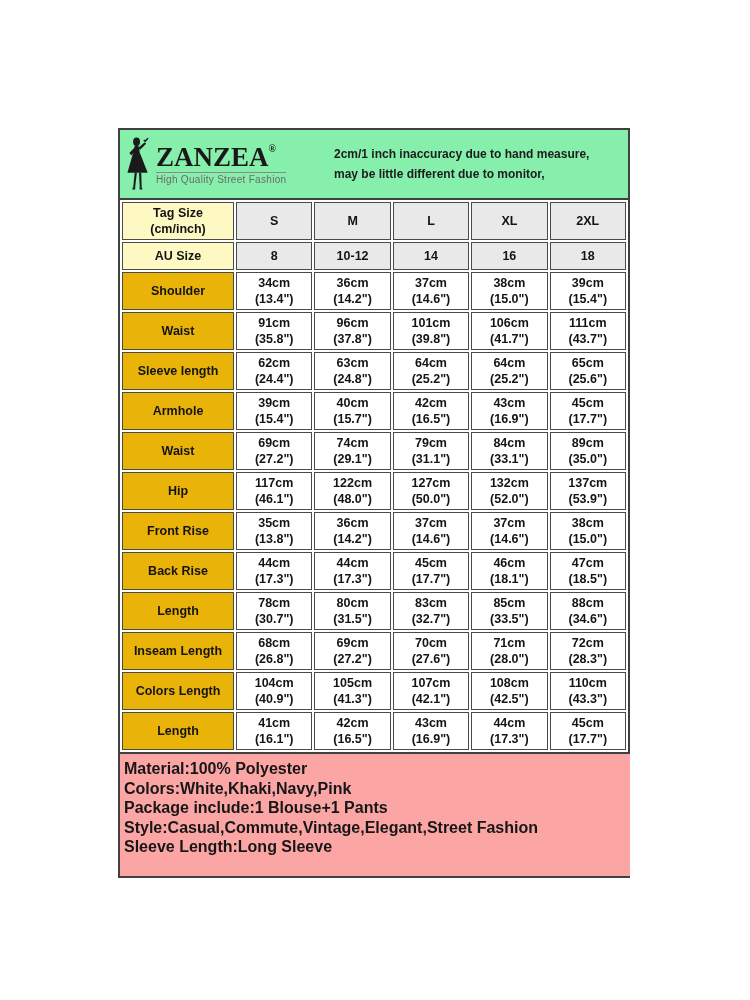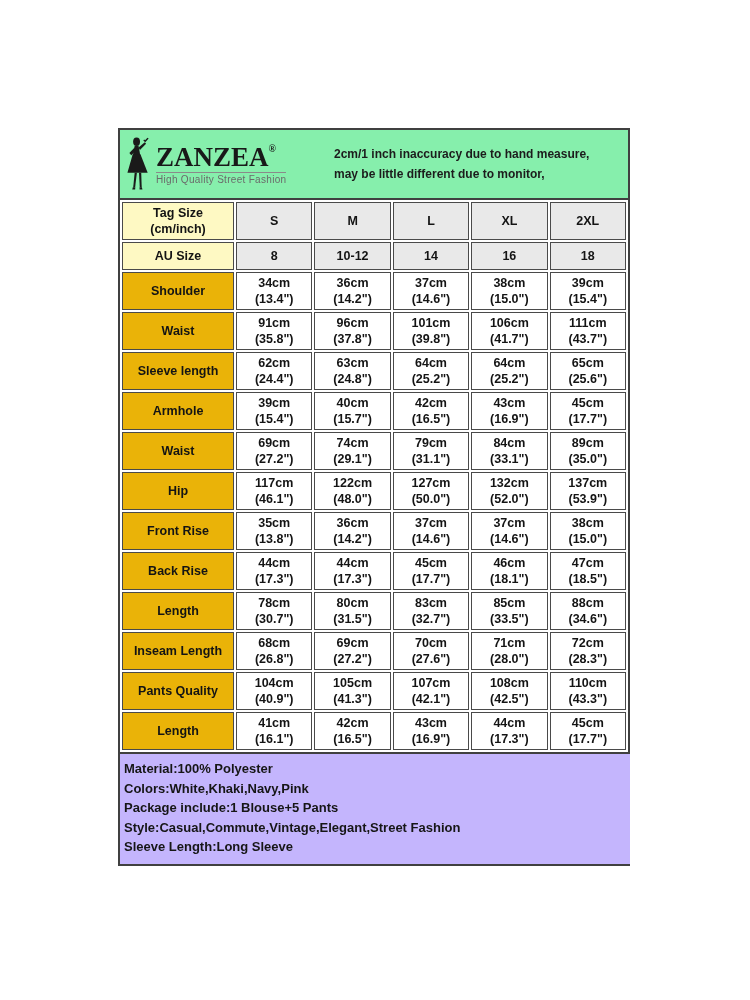--- a/index.html
+++ b/index.html
@@ -99,24 +99,24 @@
   tr.tag-row td { height: 34px; }
   tr.measure-row td { height: 34px; background: #ffffff; }
   tr.measure-row td.label-cell { background: #eab308; }
   
   .product-info {
     box-sizing: border-box;
     width: 100%;
     border: 2px solid #404040;
     border-right: none;
     margin-top: -2px;
-    background: #c4b5fd;
-    padding: 5px 0 7px 4px;
+    background: #fca5a5;
+    padding: 5px 0 19px 4px;
     font-weight: bold;
-    font-size: 13px;
+    font-size: 16px;
     color: #161616;
     line-height: 19.5px;
   }
 </style>
 </head>
 <body>
 
 <div class="page">
   <div class="sheet">
 
@@ -445,21 +445,21 @@
               <div>71cm</div>
               <div>(28.0")</div>
             </td>
             <td>
               <div>72cm</div>
               <div>(28.3")</div>
             </td>
           </tr>
           <tr class="measure-row">
             <td class="label-cell">
-              <div>Pants Quality</div>
+              <div>Colors Length</div>
             </td>
             <td>
               <div>104cm</div>
               <div>(40.9")</div>
             </td>
             <td>
               <div>105cm</div>
               <div>(41.3")</div>
             </td>
             <td>
@@ -499,19 +499,19 @@
               <div>45cm</div>
               <div>(17.7")</div>
             </td>
           </tr>
         </tbody>
     </table>
 
     <div class="product-info">
       <div>Material:100% Polyester</div>
       <div>Colors:White,Khaki,Navy,Pink</div>
-      <div>Package include:1 Blouse+5 Pants</div>
+      <div>Package include:1 Blouse+1 Pants</div>
       <div>Style:Casual,Commute,Vintage,Elegant,Street Fashion</div>
       <div>Sleeve Length:Long Sleeve</div>
     </div>
 
   </div>
 </div>
 
 </body></html>

